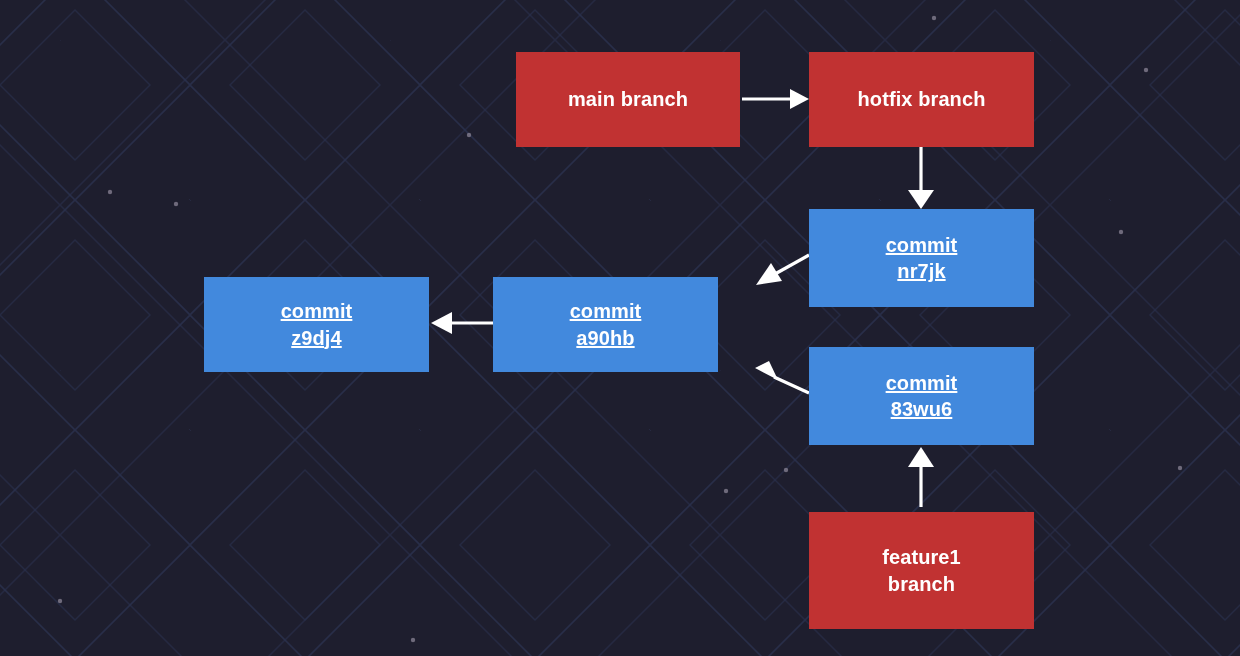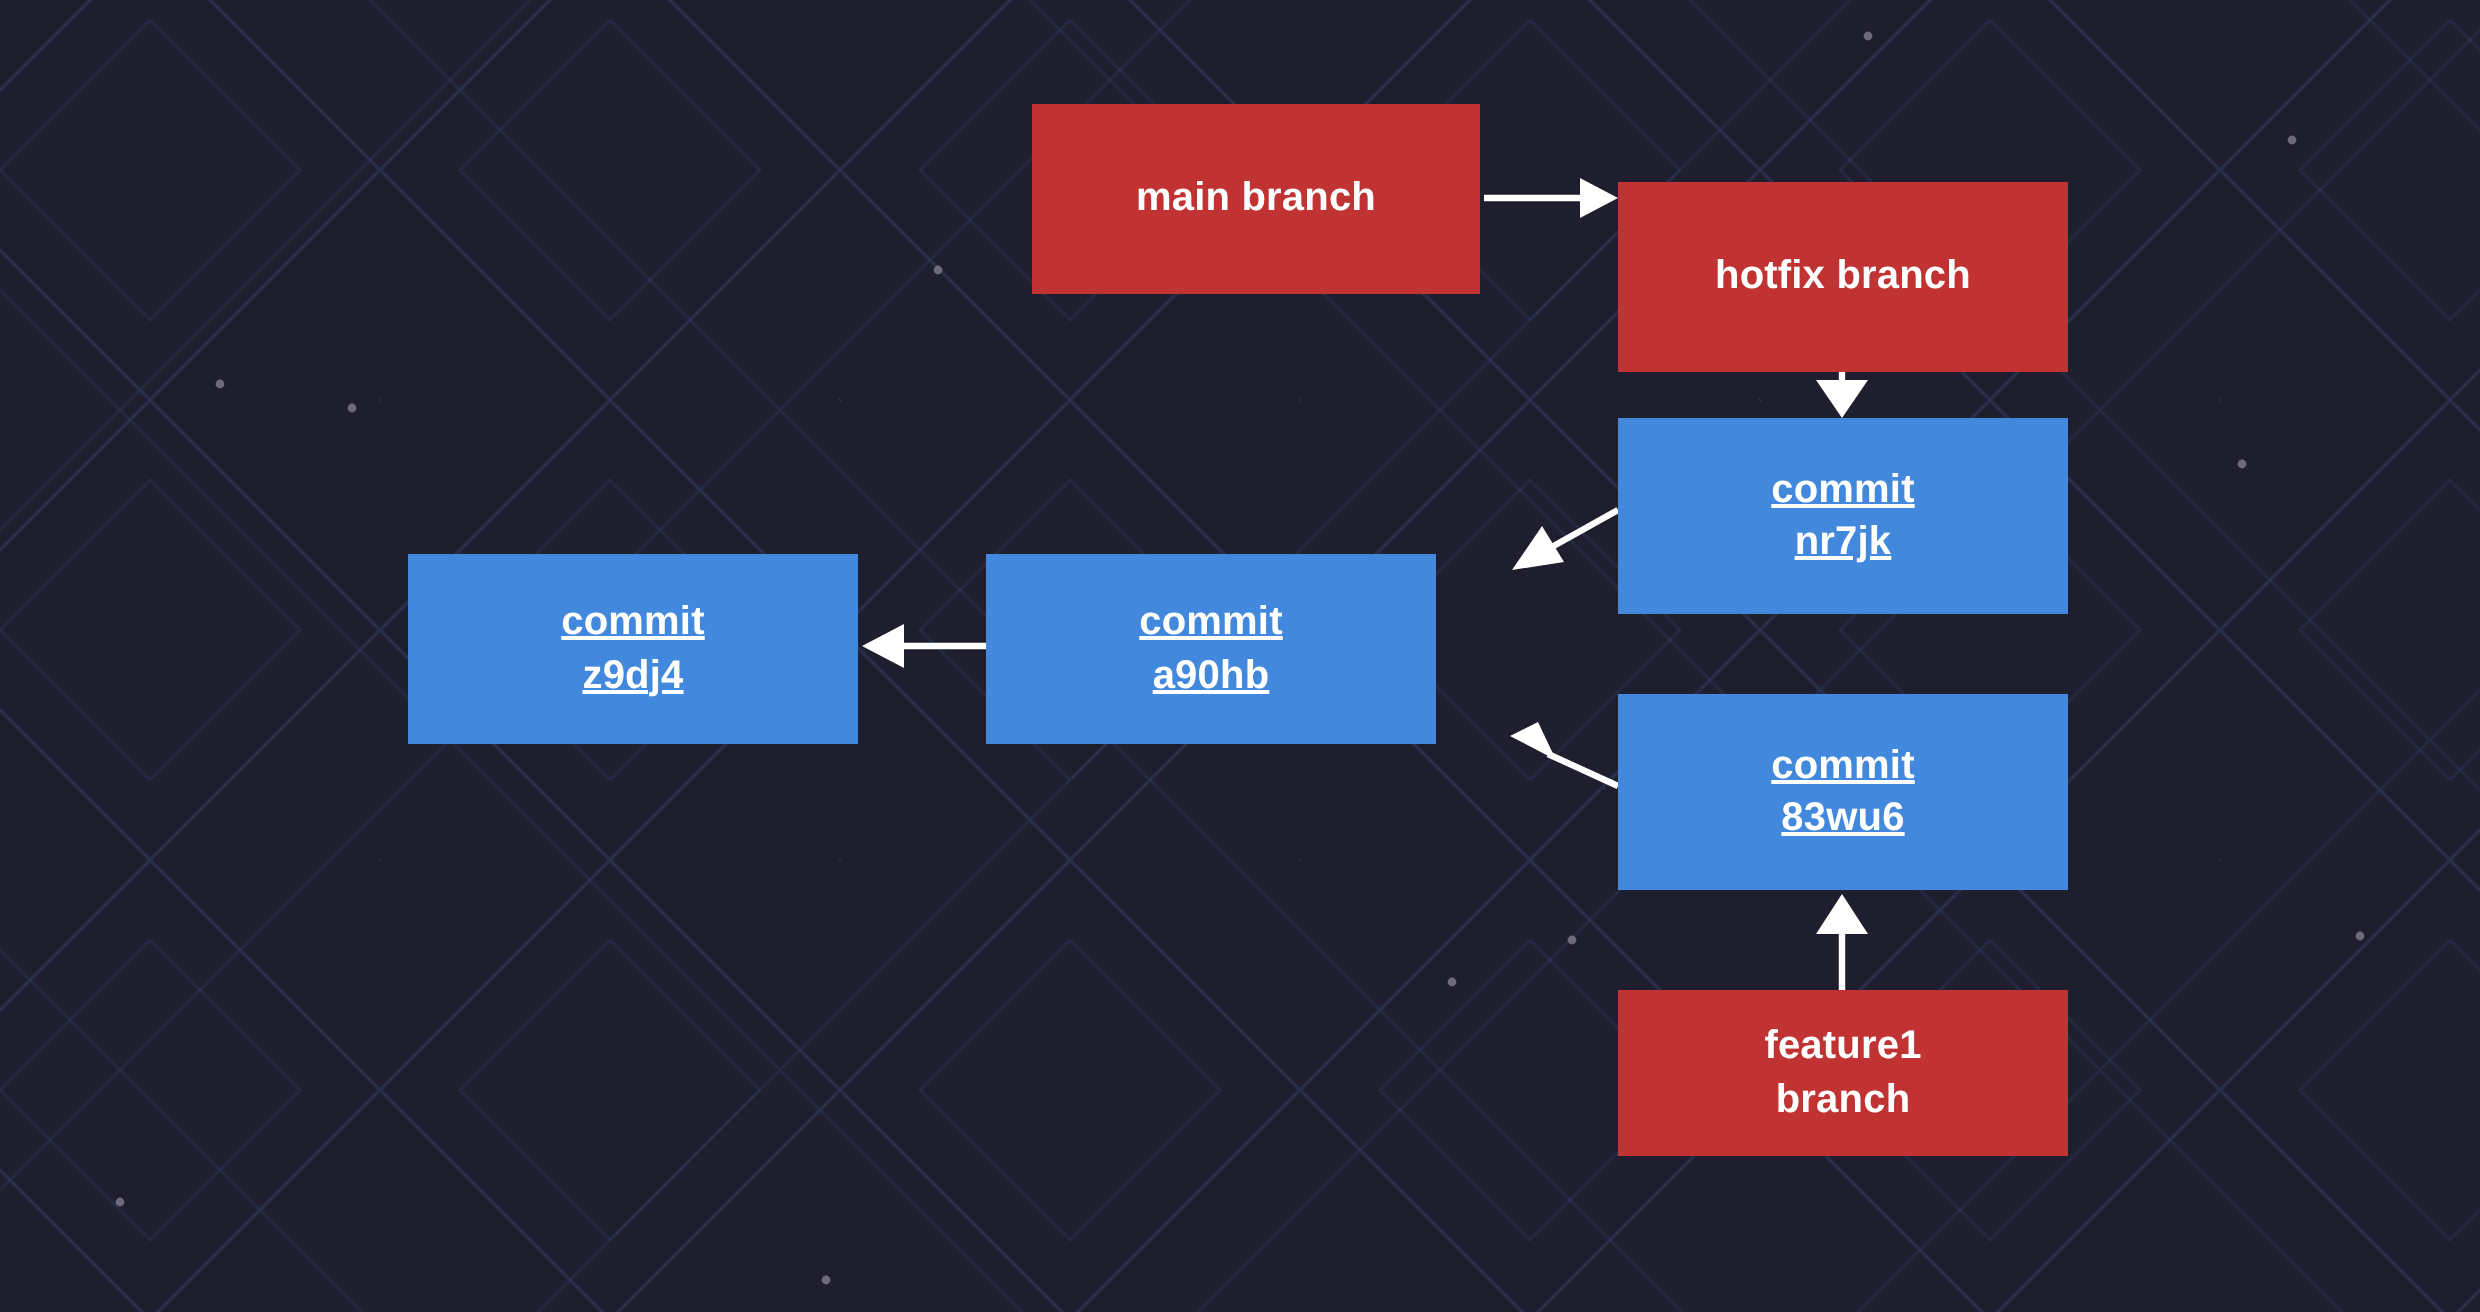--- a/index.html
+++ b/index.html
@@ -122,30 +122,30 @@
       <g>
         <line x1="921" y1="507" x2="921" y2="462"></line>
         <polygon points="921,447 908,467 934,467" stroke="none"></polygon>
       </g>
 
     </g>
   </svg>
 
   <div class="node red" style="left:516px;top:52px;width:224px;height:95px;">main branch</div>
 
-  <div class="node red" style="left:809px;top:52px;width:225px;height:95px;margin-top:39px;">hotfix branch</div>
+  <div class="node red" style="left:809px;top:52px;width:225px;height:95px;">hotfix branch</div>
 
   <div class="node blue" style="left:809px;top:209px;width:225px;height:98px;">commit
 nr7jk</div>
 
   <div class="node blue" style="left:204px;top:277px;width:225px;height:95px;">commit
 z9dj4</div>
 
   <div class="node blue" style="left:493px;top:277px;width:225px;height:95px;">commit
 a90hb</div>
 
   <div class="node blue" style="left:809px;top:347px;width:225px;height:98px;">commit
 83wu6</div>
 
-  <div class="node red" style="left:809px;top:495px;width:225px;height:83px;">feature1
+  <div class="node red" style="left:809px;top:512px;width:225px;height:117px;">feature1
 branch</div>
 
 </div>
 
 </body></html>

